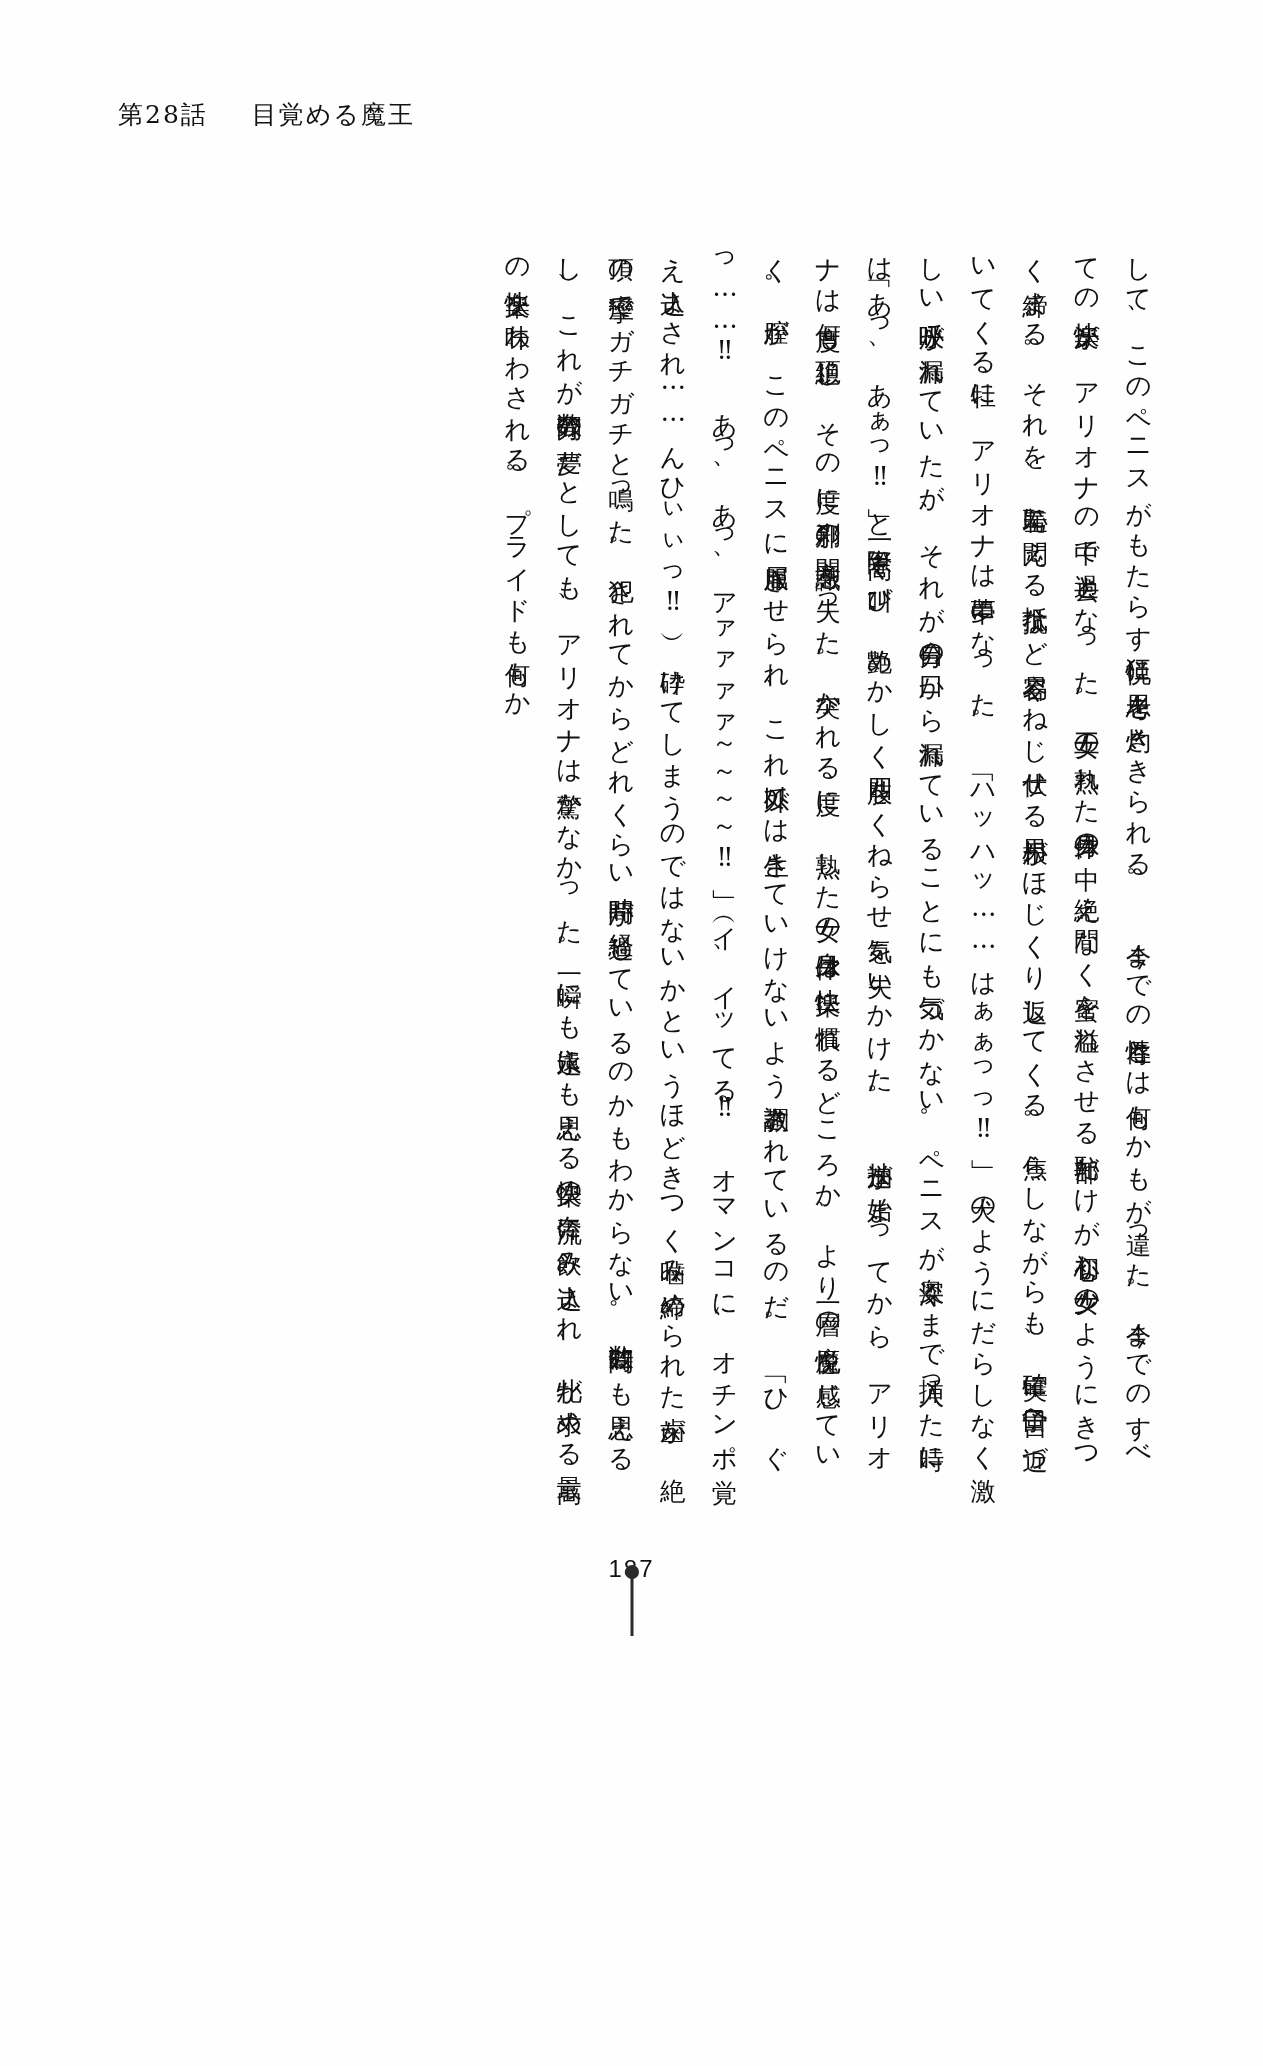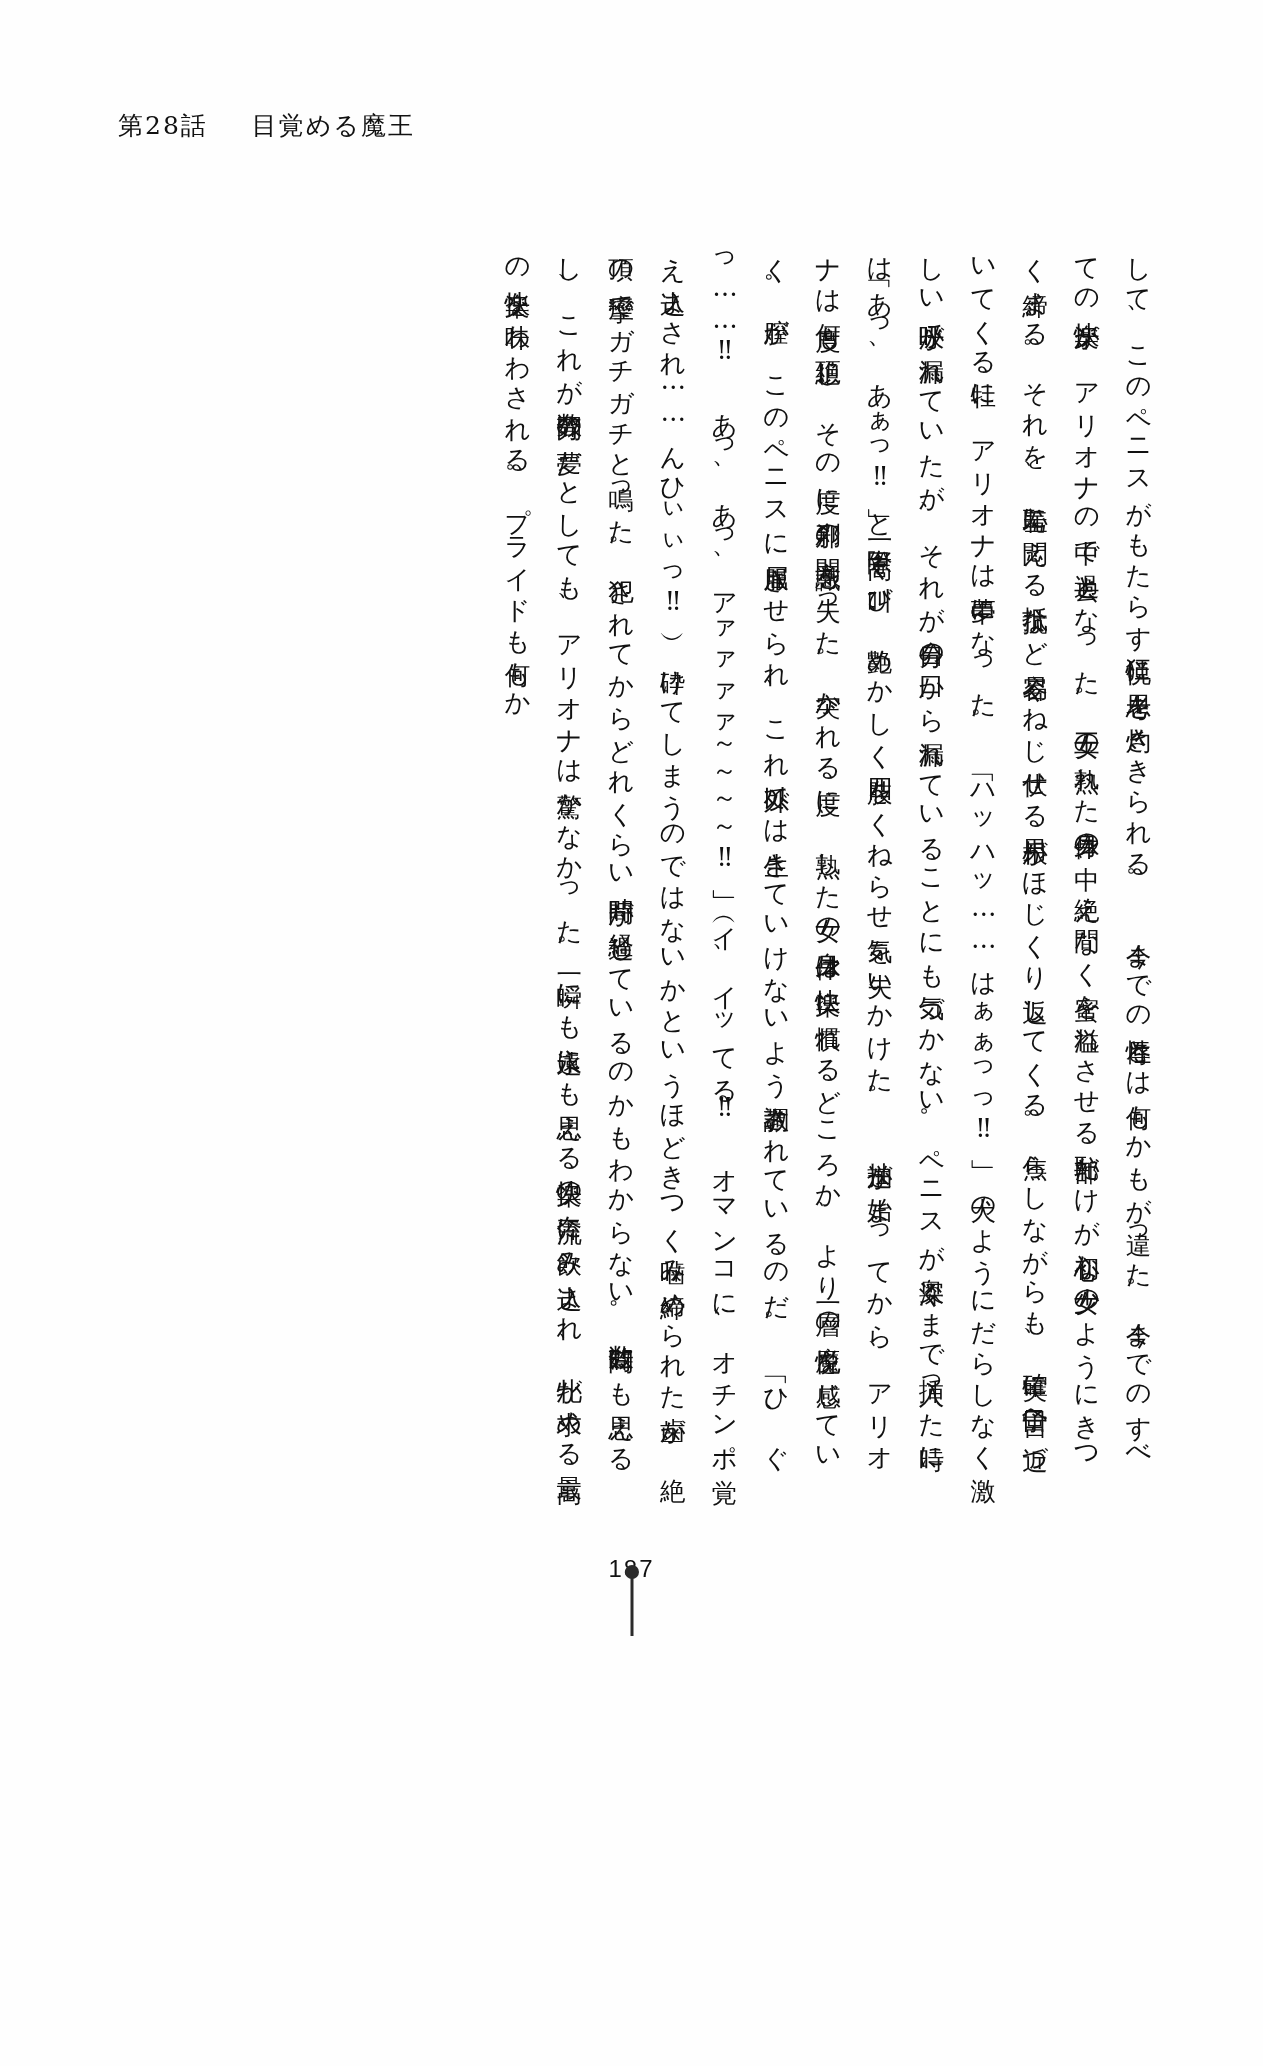--- a/index.html
+++ b/index.html
@@ -18,21 +18,21 @@
 
   .page {
     position: absolute;
     inset: 0;
     background: #fefefe;
   }
 
   
   .chapter-header {
     position: absolute;
-    top: 109px;
+    top: 98px;
     left: 118px;
     font-size: 25px;
     letter-spacing: 2px;
     color: #111;
     white-space: nowrap;
     font-family: "DejaVu Serif", "Liberation Serif", serif;
   }
   .chapter-header .num {
     margin-right: 0;
   }

